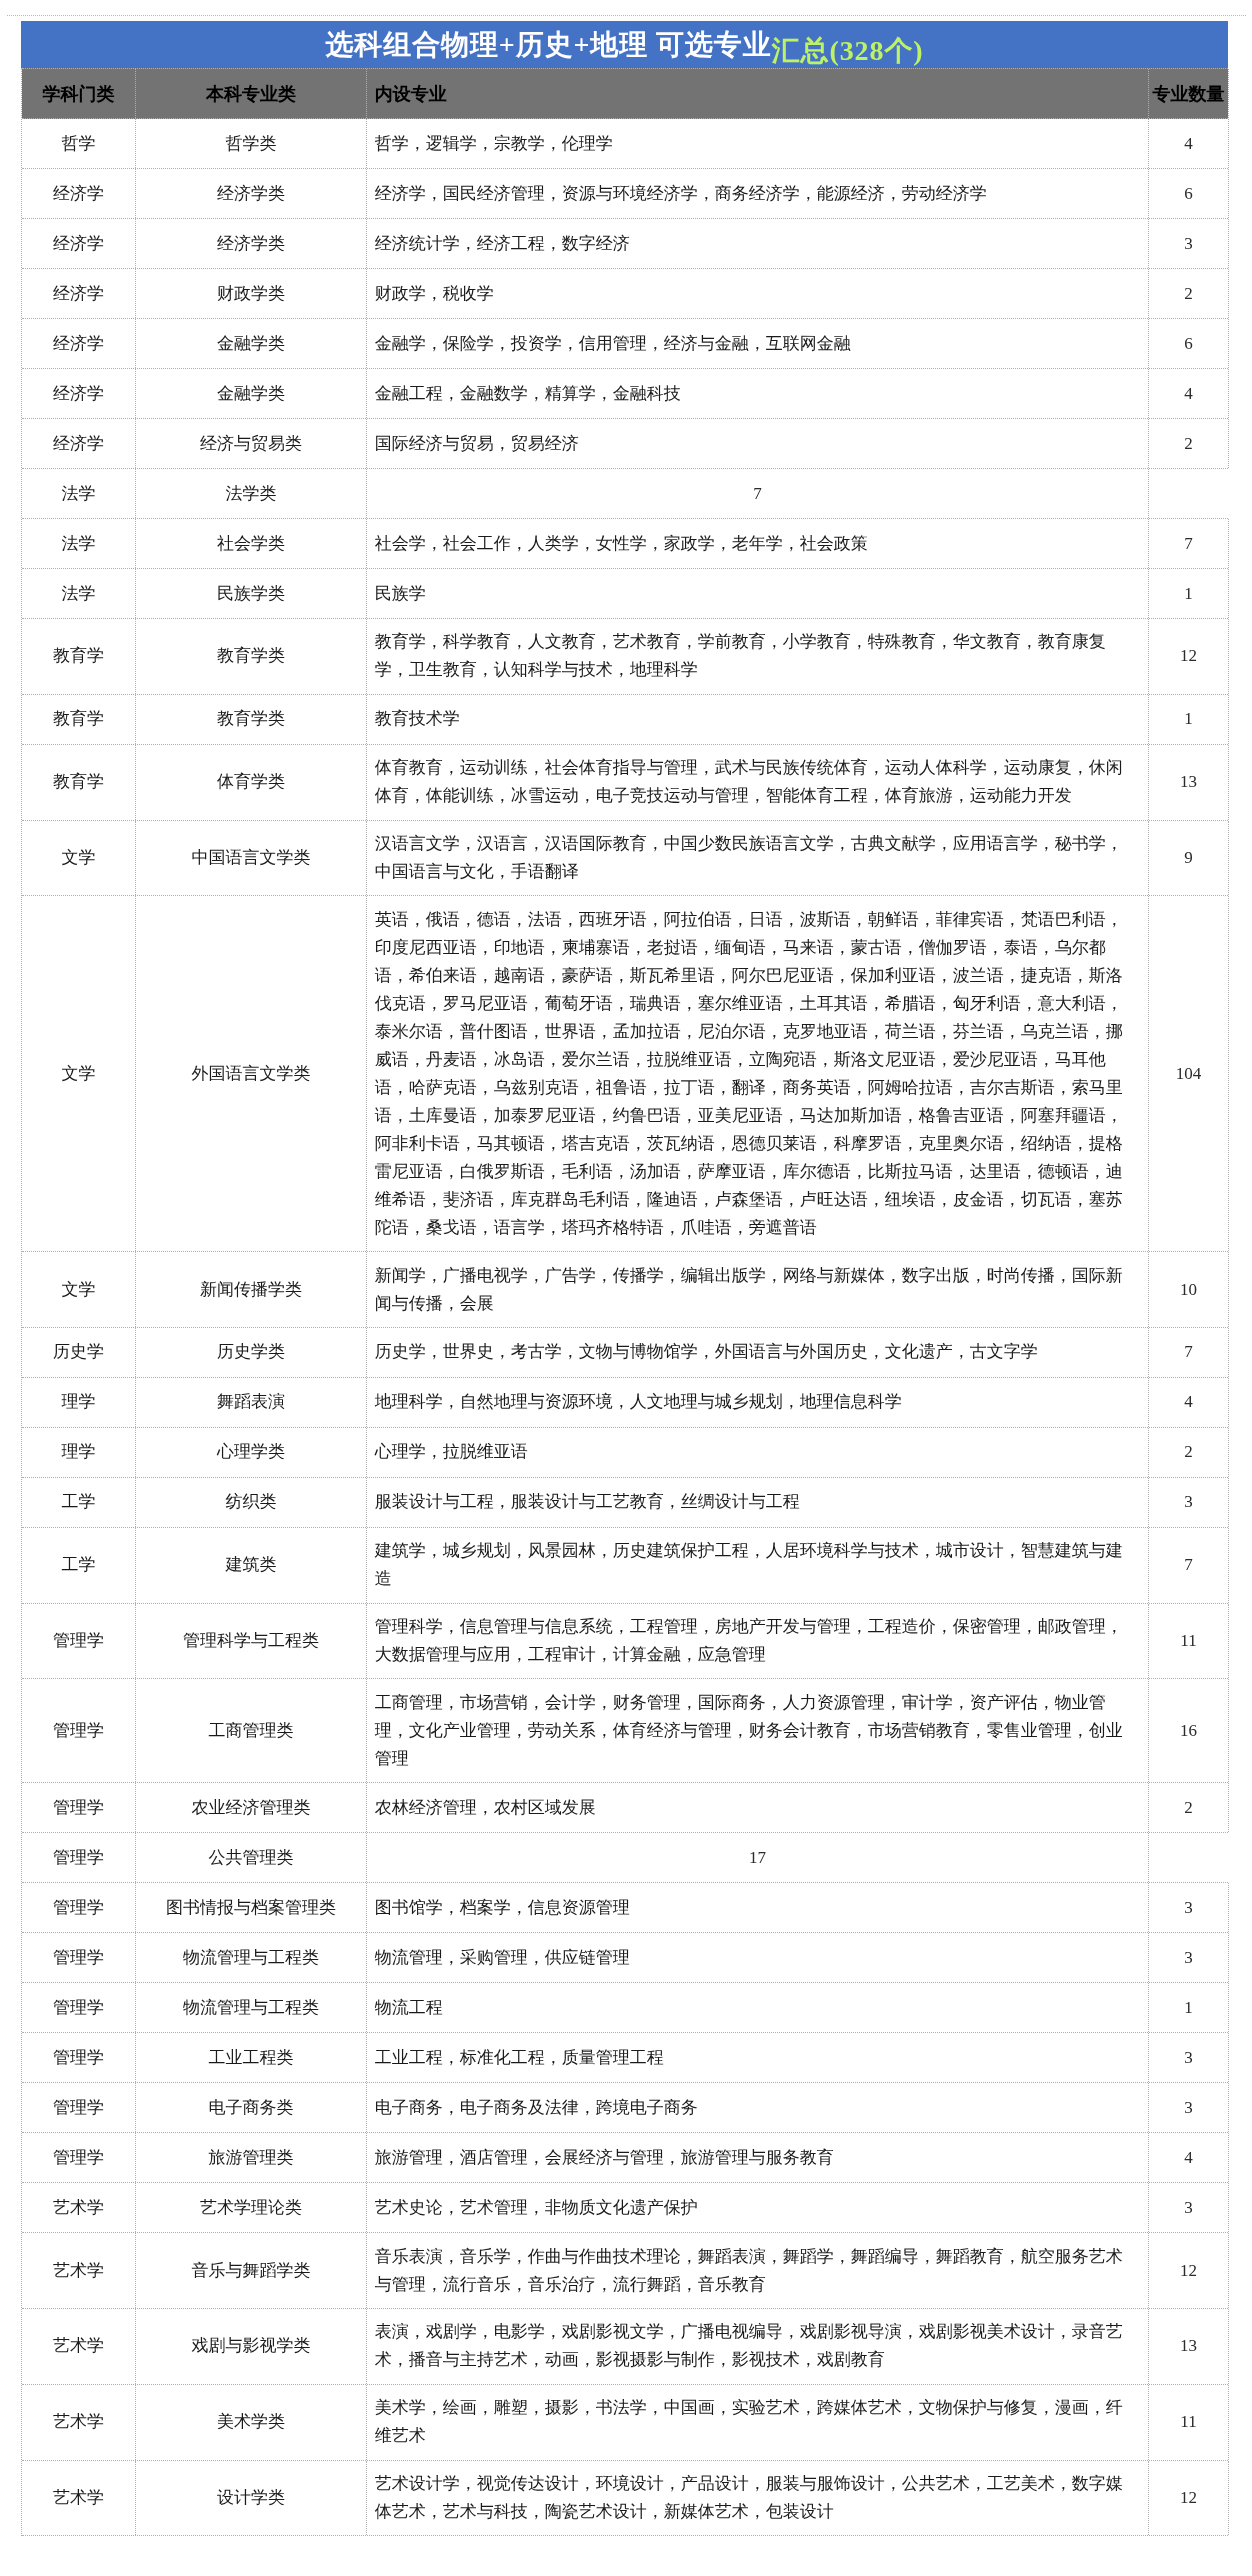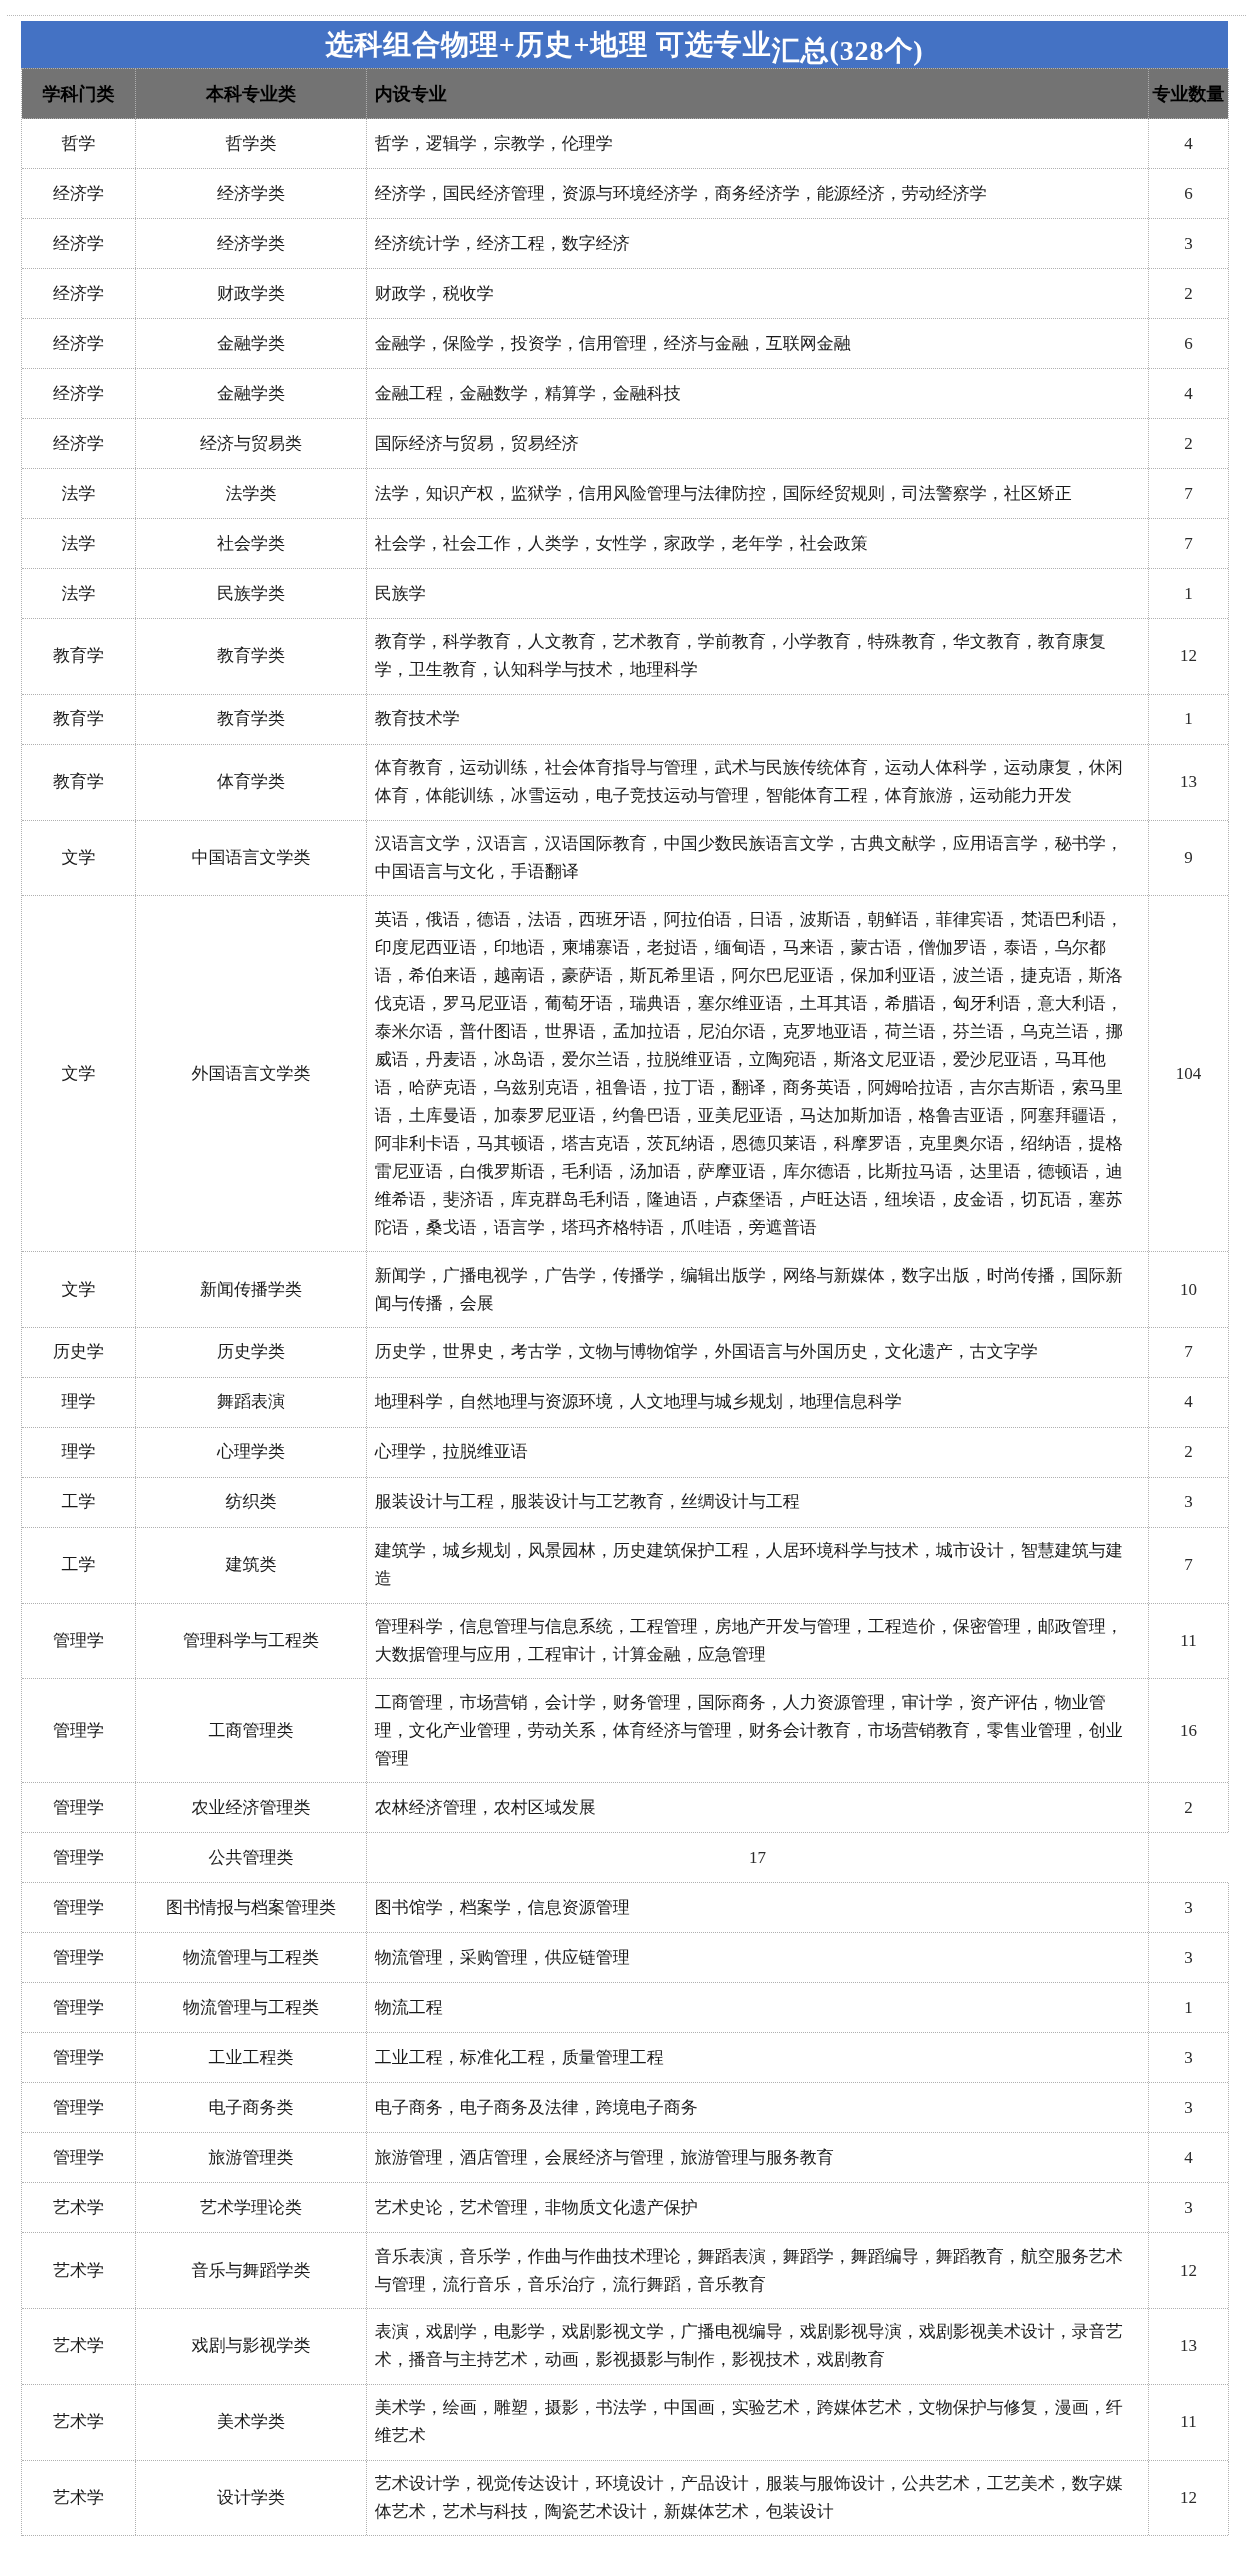--- a/index.html
+++ b/index.html
@@ -38,21 +38,21 @@
   .c3{display:flex;align-items:center;text-align:left;padding:9.4px 12px 9.4px 7.7px;}
   .header-row .cell{font-weight:bold;font-size:18px;color:#000;}
   .c4{color:#2b2b2b;}
 </style>
 </head>
 <body>
 
 <div class="page">
   <div class="top-rule"></div>
   <div class="sheet">
-    <div class="title-bar" style="background: rgb(68, 114, 196);"><span style="color: rgb(255, 255, 255);">选科组合</span><span style="color: #ffffff;">物理+历史+地理 可选专业</span><span style="color: #ffffff; margin-top: 12px;">汇总(328个)</span></div>
+    <div class="title-bar" style="background: rgb(68, 114, 196);"><span style="color: rgb(255, 255, 255);">选科组合</span><span style="color: #ffffff;">物理+历史+地理 可选专业</span><span style="color: #bef264; margin-top: 12px;">汇总(328个)</span></div>
     <div class="tbl">
       <div class="row header-row" style="background: #737373;">
         <div class="cell c1">学科门类</div>
         <div class="cell c2">本科专业类</div>
         <div class="cell c3">内设专业</div>
         <div class="cell c4">专业数量</div>
       </div>
       <div id="tbody">
           <div class="row">
             <div class="cell c1">
@@ -152,23 +152,20 @@
               <span>2</span>
             </div>
           </div>
           <div class="row">
             <div class="cell c1">
               <span>法学</span>
             </div>
             <div class="cell c2">
               <span>法学类</span>
             </div>
-            <div class="cell c3">
-              <span>法学，知识产权，监狱学，信用风险管理与法律防控，国际经贸规则，司法警察学，社区矫正</span>
-            </div>
             <div class="cell c4">
               <span>7</span>
             </div>
           </div>
           <div class="row">
             <div class="cell c1">
               <span>法学</span>
             </div>
             <div class="cell c2">
               <span>社会学类</span>

